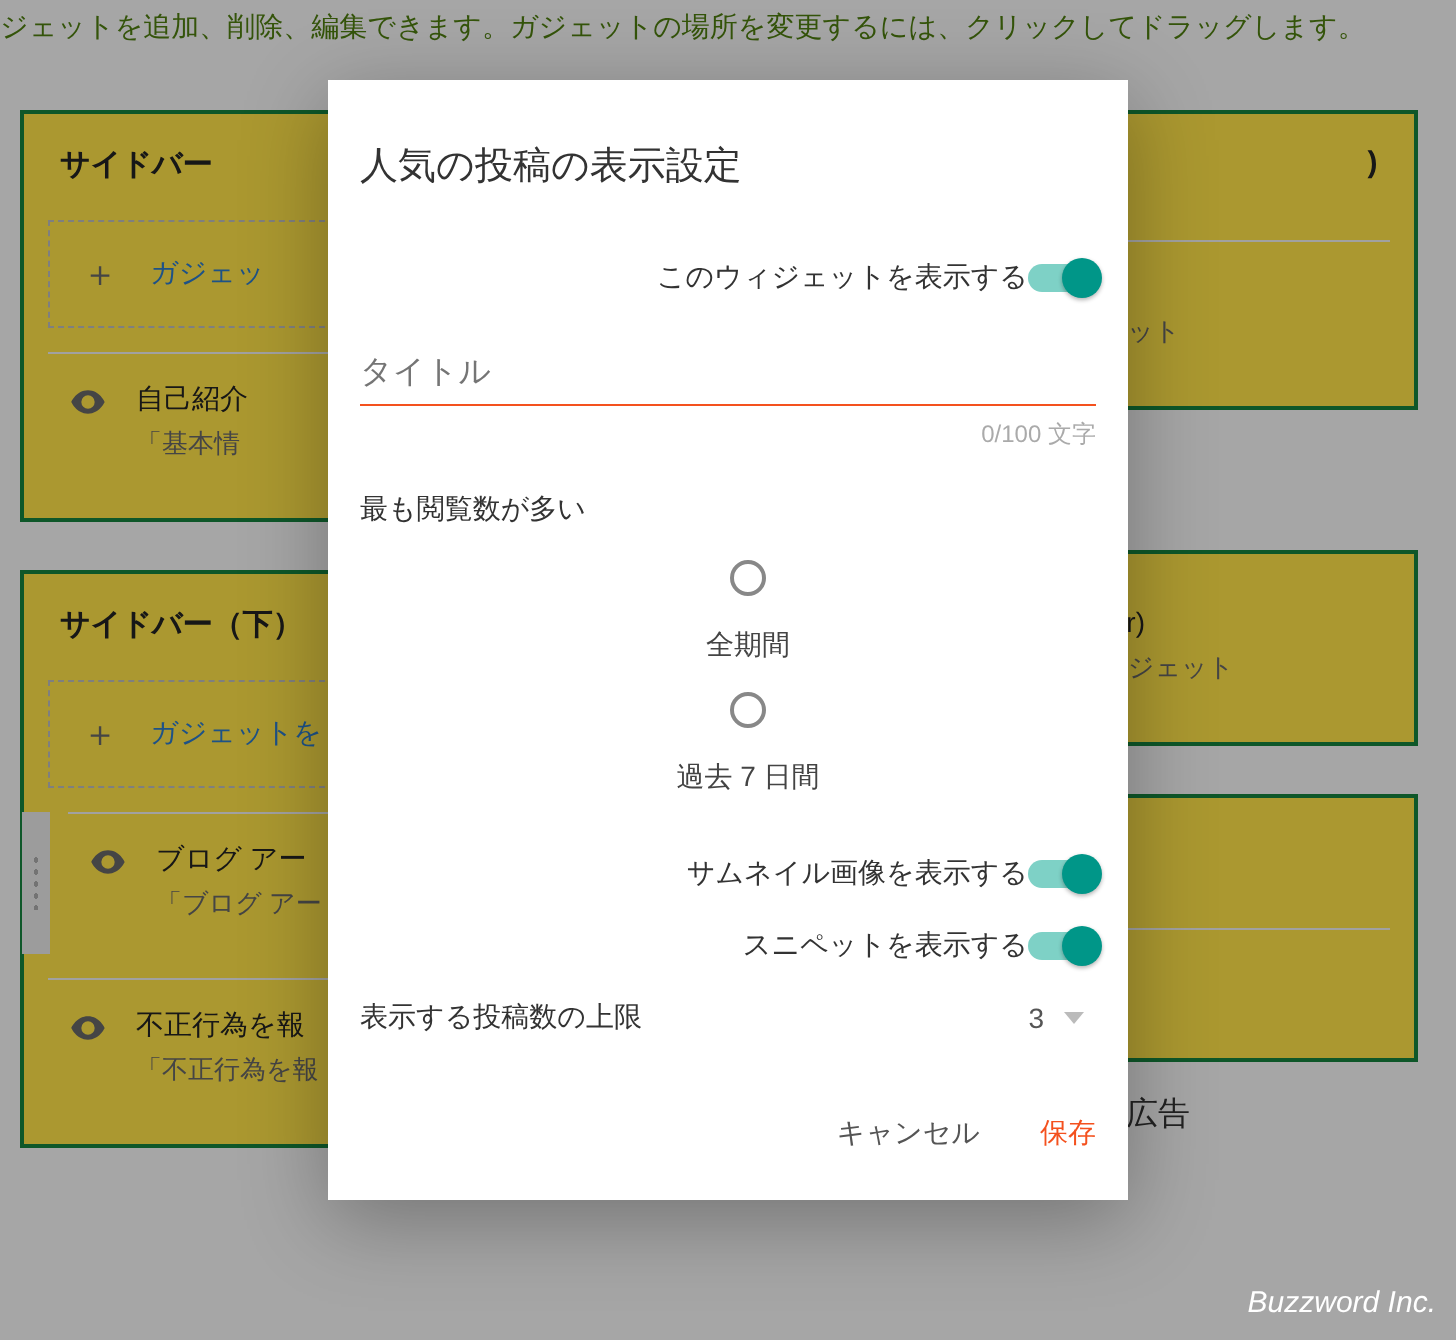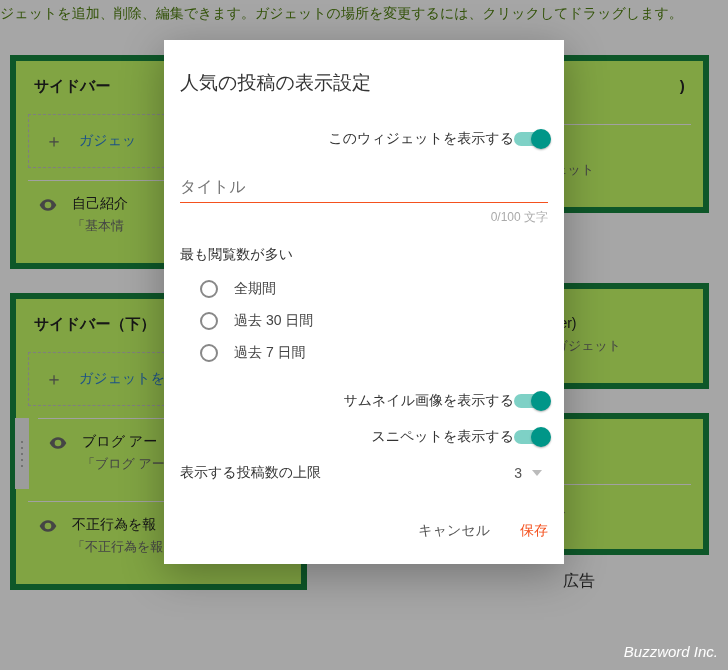--- a/index.html
+++ b/index.html
@@ -10,22 +10,22 @@
     height: 670px;
     overflow: hidden;
     position: relative;
     font-size: 14px;
     color: #333;
   }
   .bg-page-desc { padding: 0 10px 4px 0; color: #4d7c0f; line-height: 1.9; font-size: 14px; }
   .bg-layout { display: flex; gap: 12px; padding: 0 10px; }
   .bg-col { flex: 1; }
   .bg-panel {
-    border: 6px solid #15803d;
-    background: #bef264;
+    border: 2px solid #15803d;
+    background: #fde047;
     margin-top: 24px;
   }
   .bg-panel-title { font-size: 15px; font-weight: 700; padding: 16px 18px 18px; color: #222; }
   .bg-dashed { border: 1px dashed #bbb; margin: 0 12px; padding: 14px 16px; color: #2c79c7; display:flex; align-items:center; gap:16px; }
   .bg-dashed .plus { color: #666; font-size: 18px; font-weight: 400; }
   .bg-row {
     border-top: 1px solid #eee;
     margin: 12px 12px 0;
     padding: 14px 8px 16px;
     display: flex;
@@ -71,21 +71,21 @@
   }
   .title-field { margin-top: 26px; }
   .title-input {
     border: none; border-bottom: 1px solid #f4511e; width: 100%;
     font-size: 16px; color: #701a75; padding: 4px 0 6px; outline: none;
     background: transparent;
   }
   .char-count { text-align: right; font-size: 12px; color: #aaa; margin-top: 6px; margin-bottom: 20px; }
   .section-label { font-size: 14px; color: #333; margin-bottom: 16px; }
   .radio-group { margin-left: 20px; margin-bottom: 30px; }
-  .radio-item { display: flex; align-items: center; gap: 16px; margin-bottom: 14px; font-size: 14px; color: #444; cursor: pointer; }
+  .radio-item { display: flex; align-items: center; gap: 16px; margin-bottom: 14px; font-size: 14px; color: #444; cursor: pointer; flex-direction: column; }
   .radio-circle {
     width: 18px; height: 18px; border: 2px solid #888; border-radius: 50%;
     position: relative; flex-shrink: 0;
   }
   .radio-item.selected .radio-circle { border-color: #009688; }
   .radio-item.selected .radio-circle::after {
     content: ""; position: absolute; inset: 3px; border-radius: 50%; background: #009688;
   }
   .limit-row { display: flex; justify-content: space-between; align-items: center; font-size: 14px; color: #333; margin: 6px 0 40px; }
   .limit-select { color: #555; display: flex; align-items: center; gap: 10px; cursor: pointer; padding-right: 6px; }
@@ -212,24 +212,20 @@
   <div class="char-count">0/100 文字</div>
 
   <div class="section-label">最も閲覧数が多い</div>
   <div class="radio-group">
     <div class="radio-item">
       <span class="radio-circle"></span>
       <span>全期間</span>
     </div>
     <div class="radio-item">
       <span class="radio-circle"></span>
-      <span>過去 30 日間</span>
-    </div>
-    <div class="radio-item">
-      <span class="radio-circle"></span>
       <span>過去 7 日間</span>
     </div>
   </div>
 
   <div class="form-row">
     <span>サムネイル画像を表示する</span>
     <div class="toggle"></div>
   </div>
 
   <div class="form-row">

